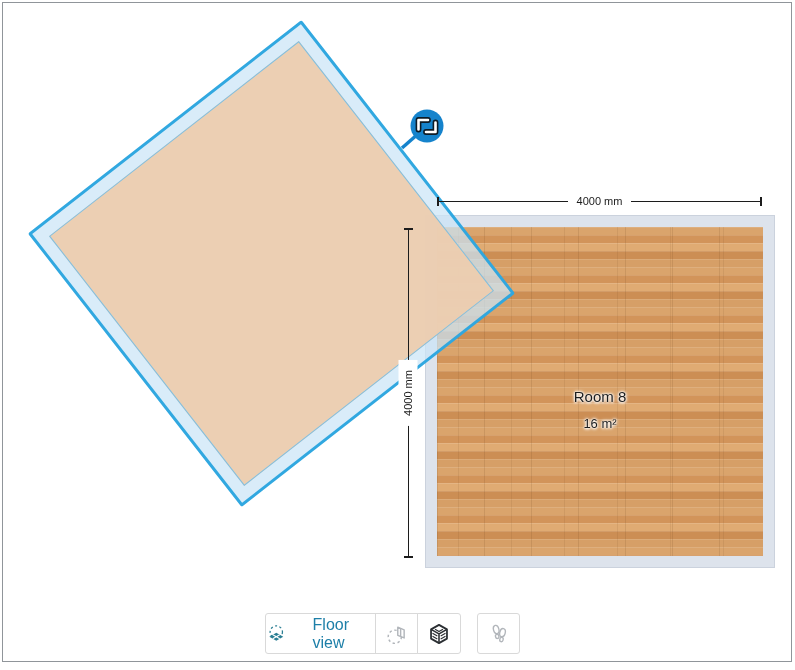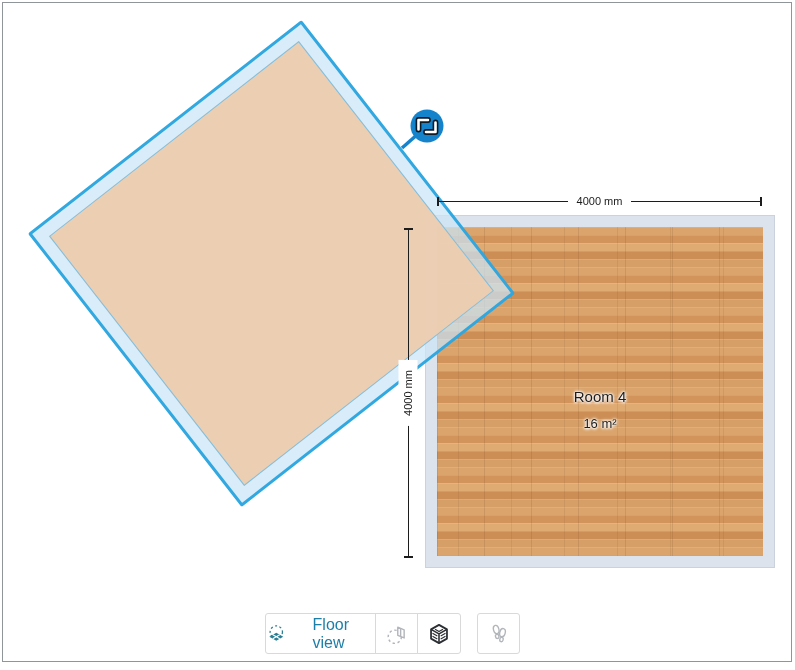--- a/index.html
+++ b/index.html
@@ -73,21 +73,21 @@
 </head>
 <body>
 
 <div class="stage">
 
   <div class="frame"></div>
 
   <div class="room1-wall"></div>
   <div class="room1-floor"></div>
   <div class="room1-label">
-    <div class="room1-name">Room 4</div>
+    <div class="room1-name">Room 8</div>
     <div class="room1-area">16 m²</div>
   </div>
 
   <div class="room2">
     <div class="room2-floor"></div>
   </div>
 
   <svg class="handle" viewBox="0 0 62 58">
     <line x1="14" y1="50" x2="39" y2="28" style="stroke:var(--handle_blue,#1583cc)" stroke-width="3.5"></line>
     <circle cx="39" cy="28" r="16.5" style="fill:var(--handle_blue,#1583cc)"></circle>

